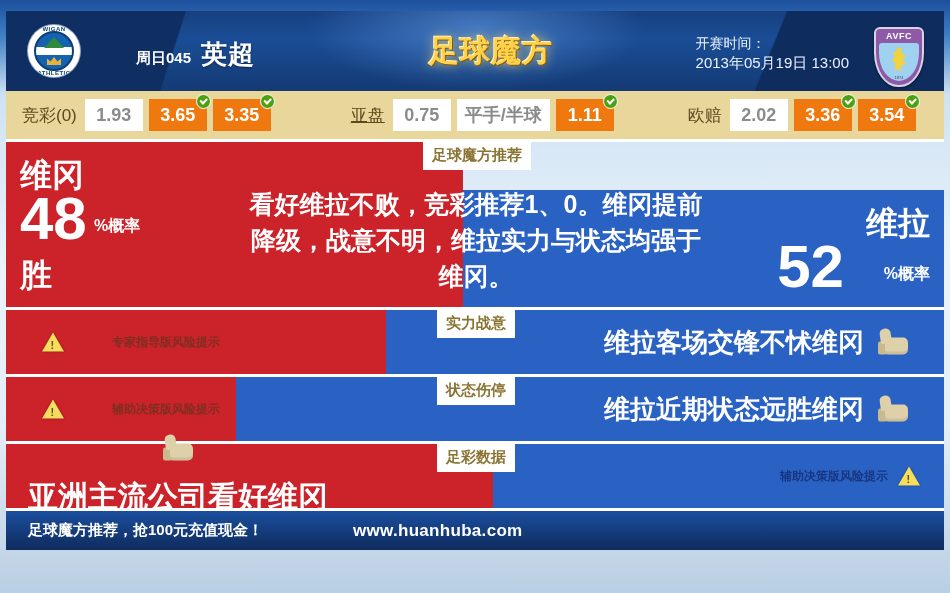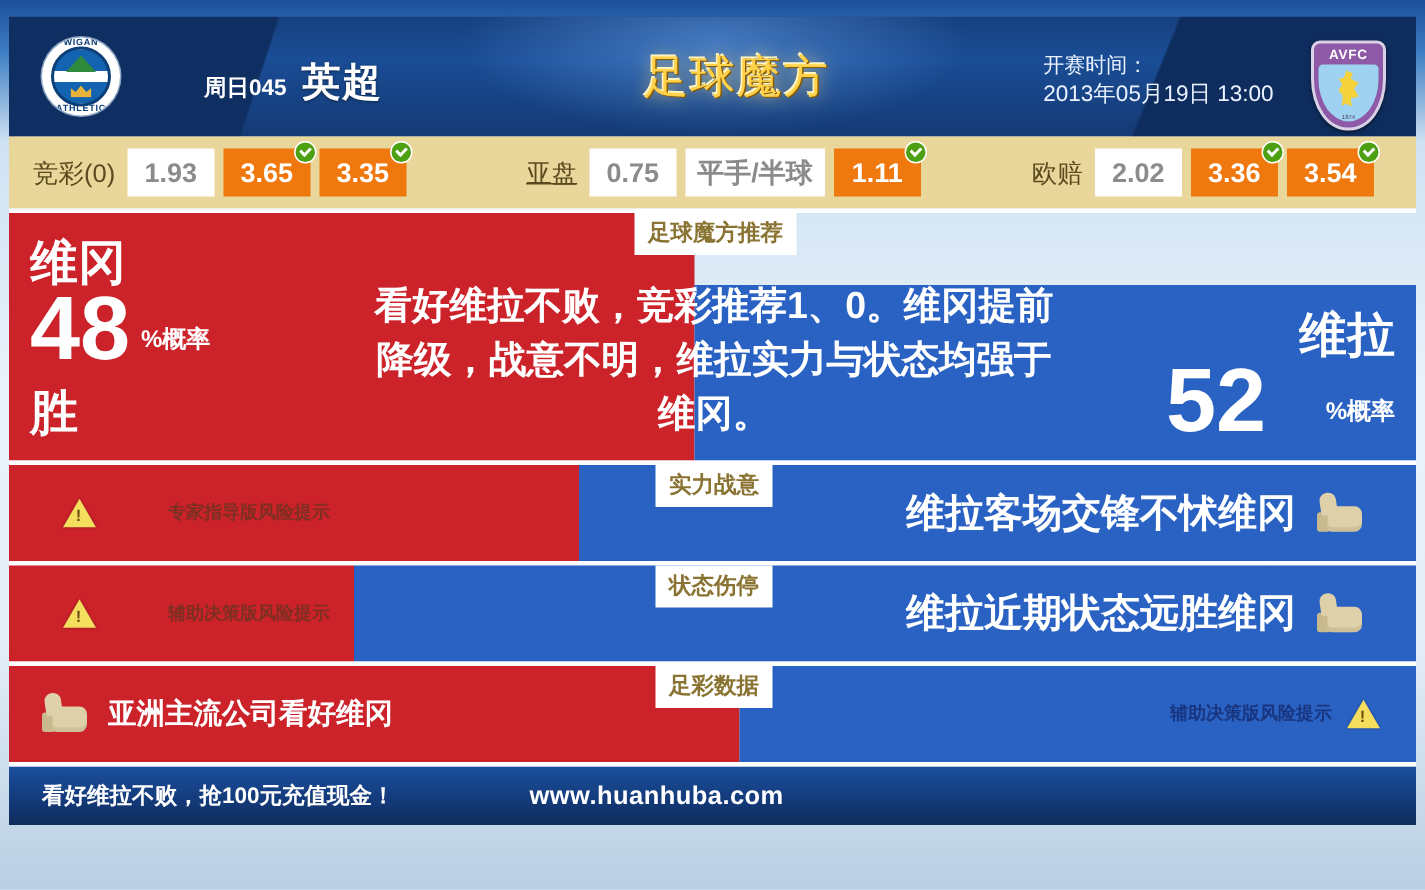--- a/index.html
+++ b/index.html
@@ -144,21 +144,21 @@
     letter-spacing:1px;
   }
 
   .logo-fm {
     position:absolute; left:415px; top:18px;
     width:140px; height:44px;
     display:flex; align-items:center; justify-content:center;
     z-index:3;
   }
   .logo-fm .lg-text {
-    font-size:30px; font-weight:normal;
+    font-size:30px; font-weight:bold;
     color:#ffd24a;
     letter-spacing:1px;
     text-shadow:
       1px 1px 0 #8a5a00,
       -1px -1px 0 #fff4c0,
       0 0 12px rgba(255,225,120,.9);
   }
 
   .kick {
     position:absolute; right:95px; top:22px;
@@ -310,22 +310,23 @@
     position:absolute;
     right:36px; top:50%; transform:translateY(-50%);
     display:flex; align-items:center; gap:14px;
     color:#ffffff; font-size:26px; font-weight:bold;
     white-space:nowrap;
   }
   .row-head-left {
     position:absolute;
     left:22px; top:50%; transform:translateY(-50%);
     display:flex; align-items:center; gap:14px;
-    color:#ffffff; font-size:19px; font-weight:bold;
+    color:#ffffff; font-size:30px; font-weight:bold;
     white-space:nowrap;
+    flex-direction:column;
   }
 
   .thumb {
     width:30px;height:28px;
     position:relative;
     flex:0 0 auto;
   }
   .thumb .palm {
     position:absolute; left:7px; top:9px;
     width:23px;height:17px;
@@ -505,18 +506,18 @@
       <div class="ir-blue">
         <div class="risk right">
           <span class="warn-icon"></span>
           <span class="risk-txt">辅助决策版风险提示</span>
         </div>
       </div>
       <div class="tab-label" style="left:431px">足彩数据</div>
     </div>
 
     <div class="footer">
-      <span class="f-left">看好维拉不败，抢100元充值现金！</span>
+      <span class="f-left">足球魔方推荐，抢100元充值现金！</span>
       <span class="f-site">www.huanhuba.com</span>
     </div>
 
   </div>
 </div>
 
 </body></html>

